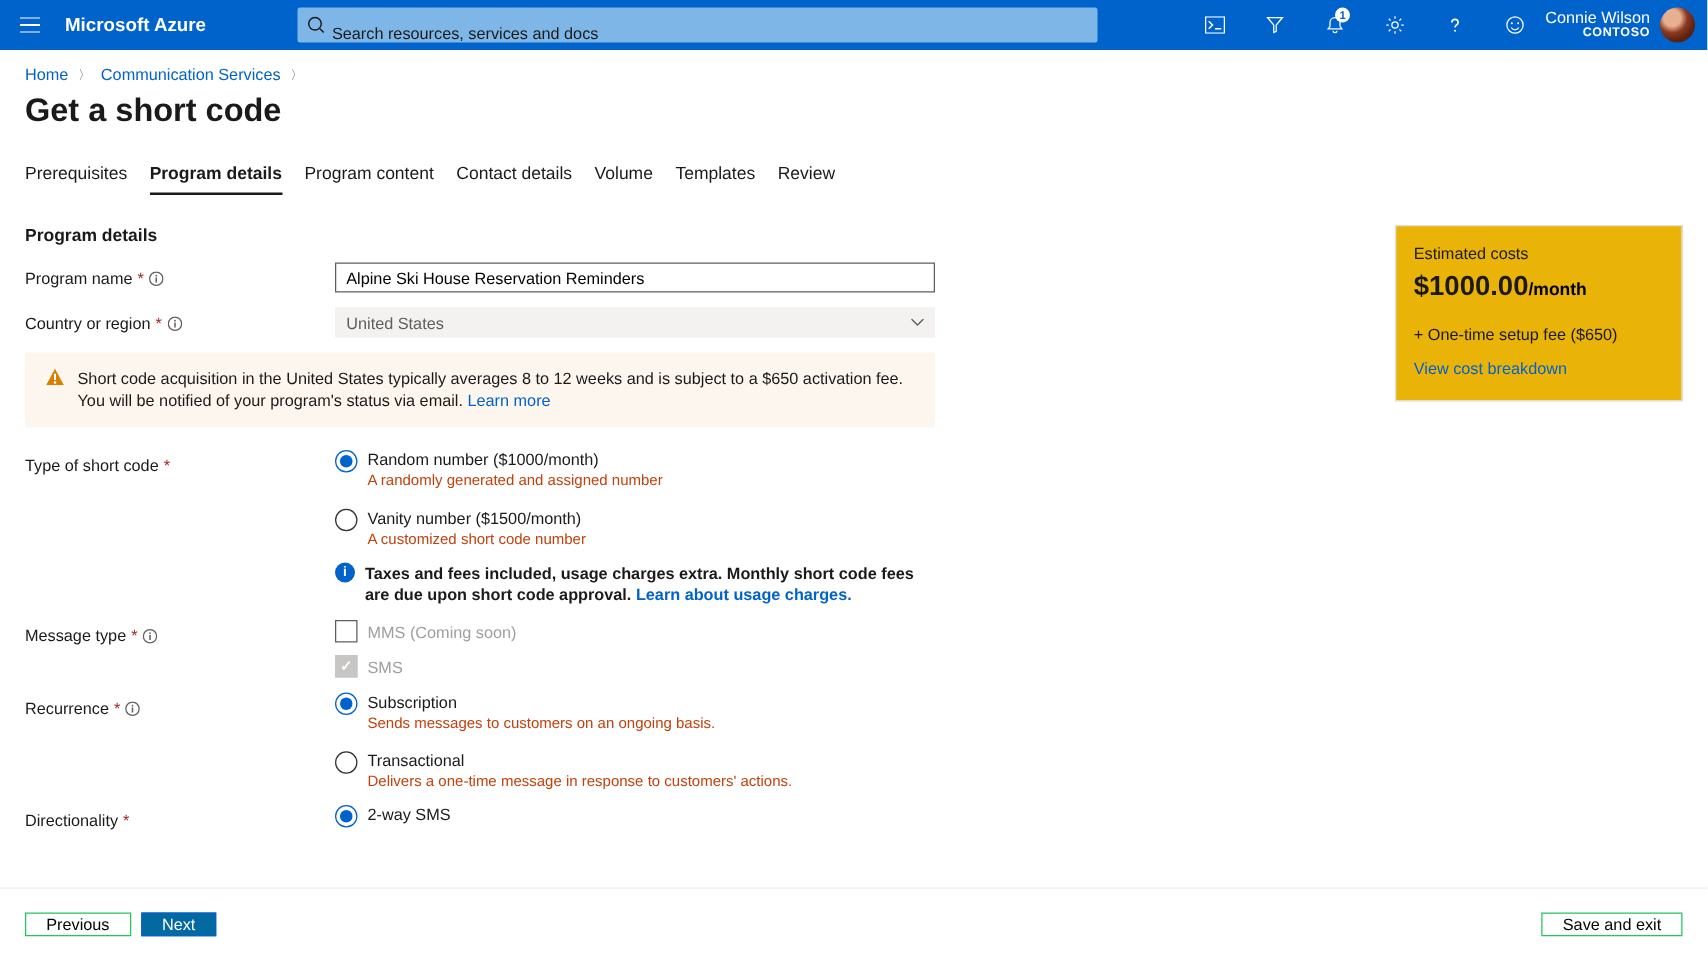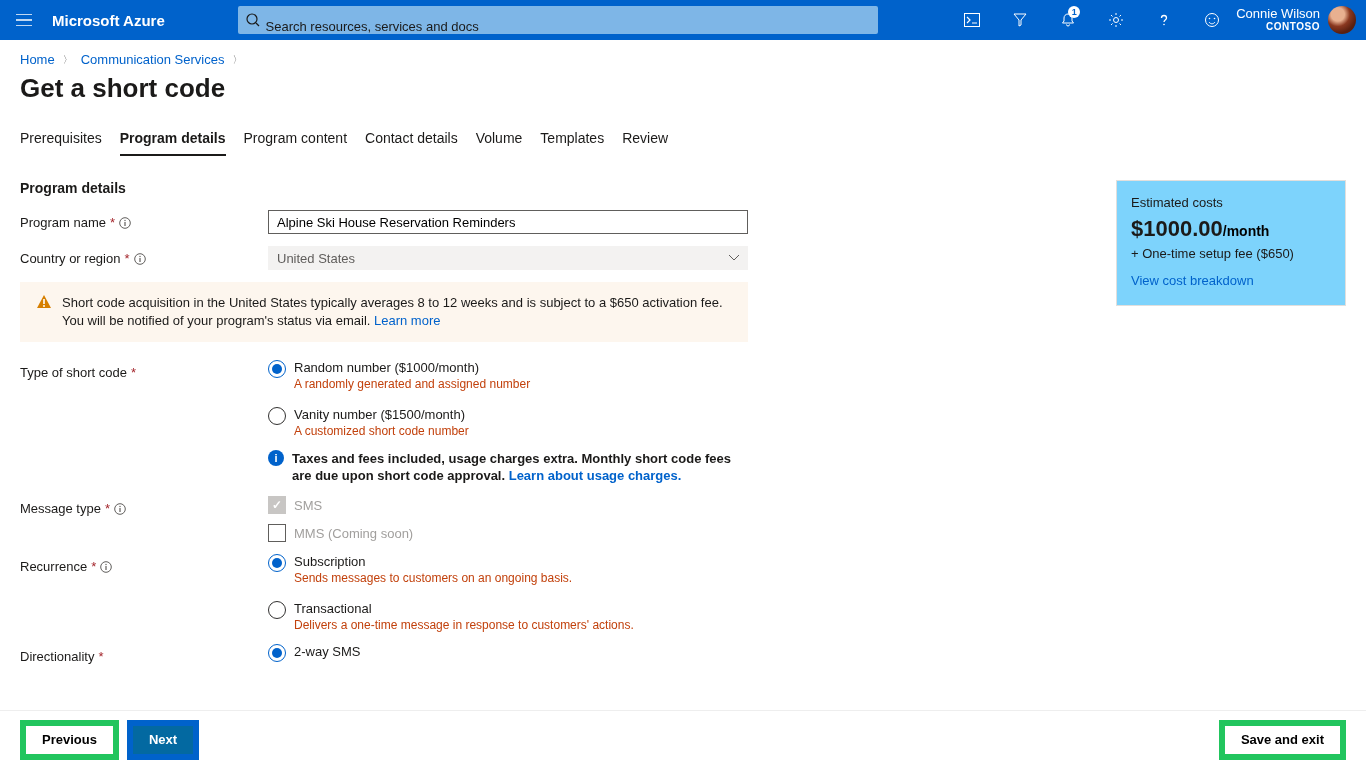--- a/index.html
+++ b/index.html
@@ -68,31 +68,31 @@
 
 .cb-group { display: flex; flex-direction: column; gap: 10px; }
 .cb-item { display: flex; align-items: center; gap: 8px; }
 .cb-box { width: 18px; height: 18px; border: 1px solid #605e5c; display: flex; align-items: center; justify-content: center; }
 .cb-box.checked-disabled { background: #c8c6c4; border-color: #c8c6c4; }
 .cb-box.checked-disabled::after { content: '✓'; color: #fff; font-size: 12px; font-weight: bold; }
 .cb-label { font-size: 13px; }
 .cb-label.disabled { color: #a19f9d; }
 
 
-.cost-card { position: absolute; right: 0px; top: 0px; width: 230px; border: 1px solid #e1dfdd; padding: 14px 14px 16px 14px; background: #7dd3fc; }
+.cost-card { position: absolute; right: 0px; top: 0px; width: 230px; border: 1px solid #e1dfdd; padding: 14px 14px 16px 14px; background: #eab308; }
 .cost-title { font-size: 13px; color: #1b1a19; margin-bottom: 6px; }
 .cost-amount { font-size: 22px; font-weight: 600; color: #1b1a19; }
 .cost-period { font-size: 14px; font-weight: 700; }
-.cost-fee { font-size: 13px; color: #1b1a19; margin-top: 4px; }
+.cost-fee { font-size: 13px; color: #1b1a19; margin-top: 18px; }
 .cost-link { font-size: 13px; color: #0062cb; text-decoration: none; display: inline-block; margin-top: 12px; cursor: pointer; }
 
 
 .footer { position: absolute; bottom: 0; left: 0; right: 0; height: 58px; background: #fff; border-top: 1px solid #eee; display: flex; align-items: center; padding: 0 20px; justify-content: space-between; }
 .footer-left { display: flex; gap: 8px; }
-.btn { height: 40px; padding: 0 16px; font-size: 13px; border: 6px solid #22c55e; background: #fff; cursor: pointer; display: flex; align-items: center; font-weight: bold; }
+.btn { height: 19px; padding: 0 16px; font-size: 13px; border: 1px solid #22c55e; background: #fff; cursor: pointer; display: flex; align-items: center; }
 .btn.primary { background: #0369a1; border-color: #0062cb; color: #fff; text-align: center; }
 
 svg { display: block; }
 </style>
 </head>
 <body>
 
 <div class="header">
   <div class="hamburger">
     <svg width="16" height="12">
@@ -269,26 +269,26 @@
             <svg width="12" height="12">
               <circle cx="6" cy="6" r="5.3" stroke="#605e5c" fill="none"></circle>
               <circle cx="6" cy="3.5" r="0.7" fill="#605e5c"></circle>
               <rect x="5.4" y="5" width="1.2" height="4" fill="#605e5c"></rect>
             </svg>
           </span>
       </div>
       <div class="field-control">
         <div class="cb-group">
           <div class="cb-item">
+            <div class="cb-box"></div>
+            <span class="cb-label disabled">MMS (Coming soon)</span>
+          </div>
+          <div class="cb-item">
             <div class="cb-box checked-disabled"></div>
             <span class="cb-label disabled">SMS</span>
-          </div>
-          <div class="cb-item">
-            <div class="cb-box"></div>
-            <span class="cb-label disabled">MMS (Coming soon)</span>
           </div>
         </div>
       </div>
     </div>
 
     <div class="field-row" style="margin-top:8px;">
       <div class="field-label">
         <span>Recurrence</span>
           <span class="req">*</span>
         <span class="info-icon">

